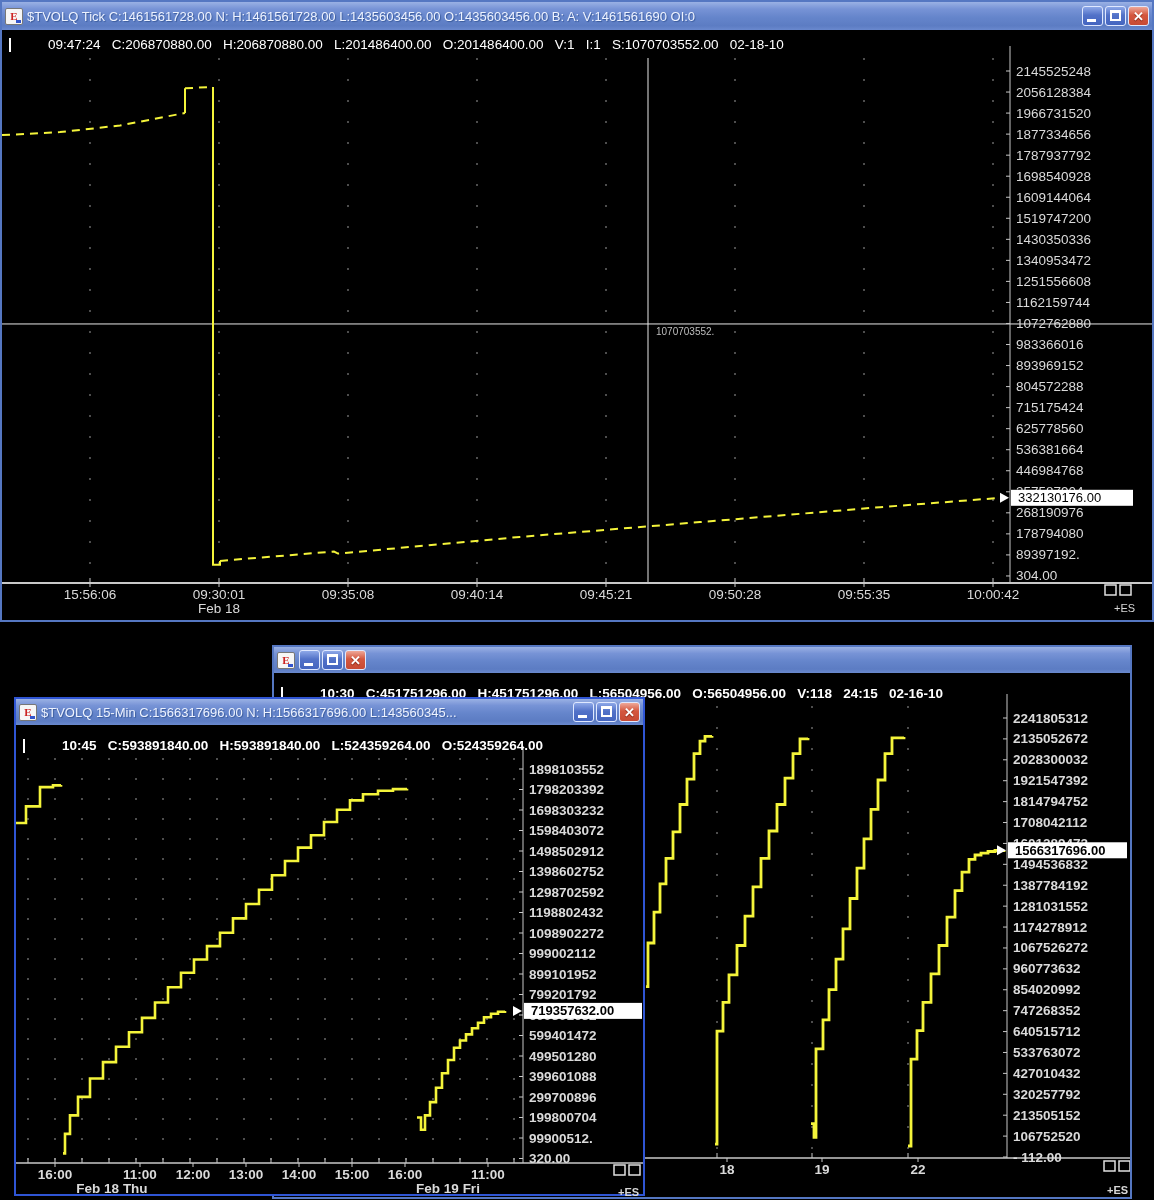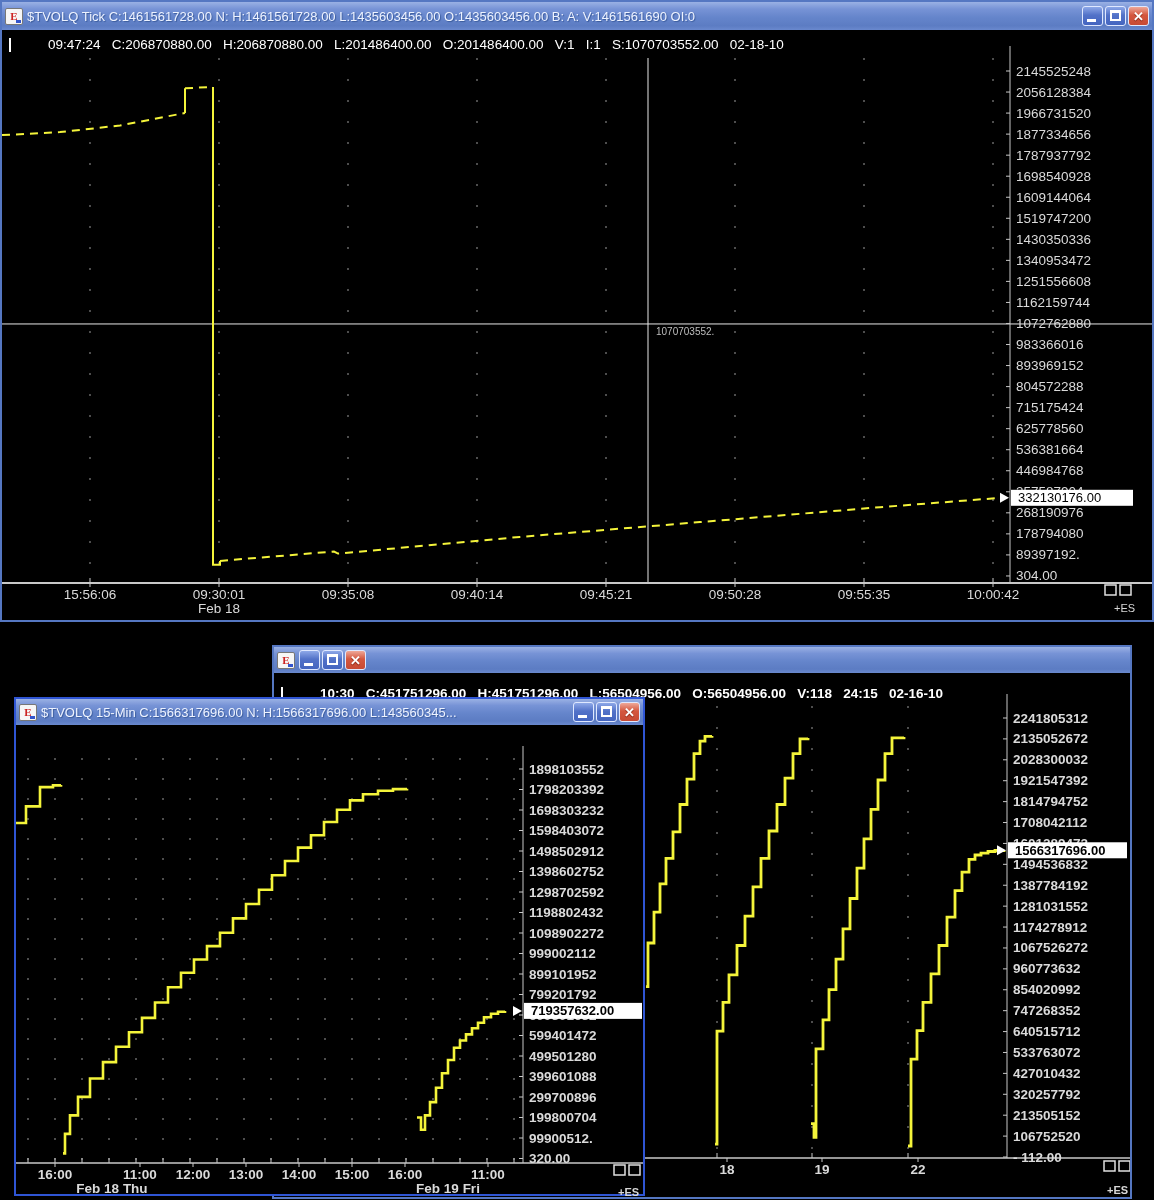--- a/index.html
+++ b/index.html
@@ -240,20 +240,21 @@
   <header class="titlebar">
     <span class="appicon">E</span>
     <span class="title">$TVOLQ 15-Min C:1566317696.00 N: H:1566317696.00 L:143560345...</span>
     <span class="btns">
       <button class="btn min"></button>
       <button class="btn max"></button>
       <button class="btn close"></button>
     </span>
   </header>
   <div class="client">
+    <div class="status"><span class="ibeam"></span><span>10:45   C:593891840.00   H:593891840.00   L:524359264.00   O:524359264.00</span></div>
     <svg id="svg-2" class="plot" width="627" height="469">
         <line x1="12" x2="12" y1="27" y2="432" stroke="#9a9a9a" stroke-width="1" stroke-dasharray="2 18"></line>
         <line x1="39" x2="39" y1="27" y2="432" stroke="#9a9a9a" stroke-width="1" stroke-dasharray="2 18"></line>
         <line x1="66" x2="66" y1="27" y2="432" stroke="#9a9a9a" stroke-width="1" stroke-dasharray="2 18"></line>
         <line x1="93" x2="93" y1="27" y2="432" stroke="#9a9a9a" stroke-width="1" stroke-dasharray="2 18"></line>
         <line x1="120" x2="120" y1="27" y2="432" stroke="#9a9a9a" stroke-width="1" stroke-dasharray="2 18"></line>
         <line x1="147" x2="147" y1="27" y2="432" stroke="#9a9a9a" stroke-width="1" stroke-dasharray="2 18"></line>
         <line x1="174" x2="174" y1="27" y2="432" stroke="#9a9a9a" stroke-width="1" stroke-dasharray="2 18"></line>
         <line x1="201" x2="201" y1="27" y2="432" stroke="#9a9a9a" stroke-width="1" stroke-dasharray="2 18"></line>
         <line x1="228" x2="228" y1="27" y2="432" stroke="#9a9a9a" stroke-width="1" stroke-dasharray="2 18"></line>

